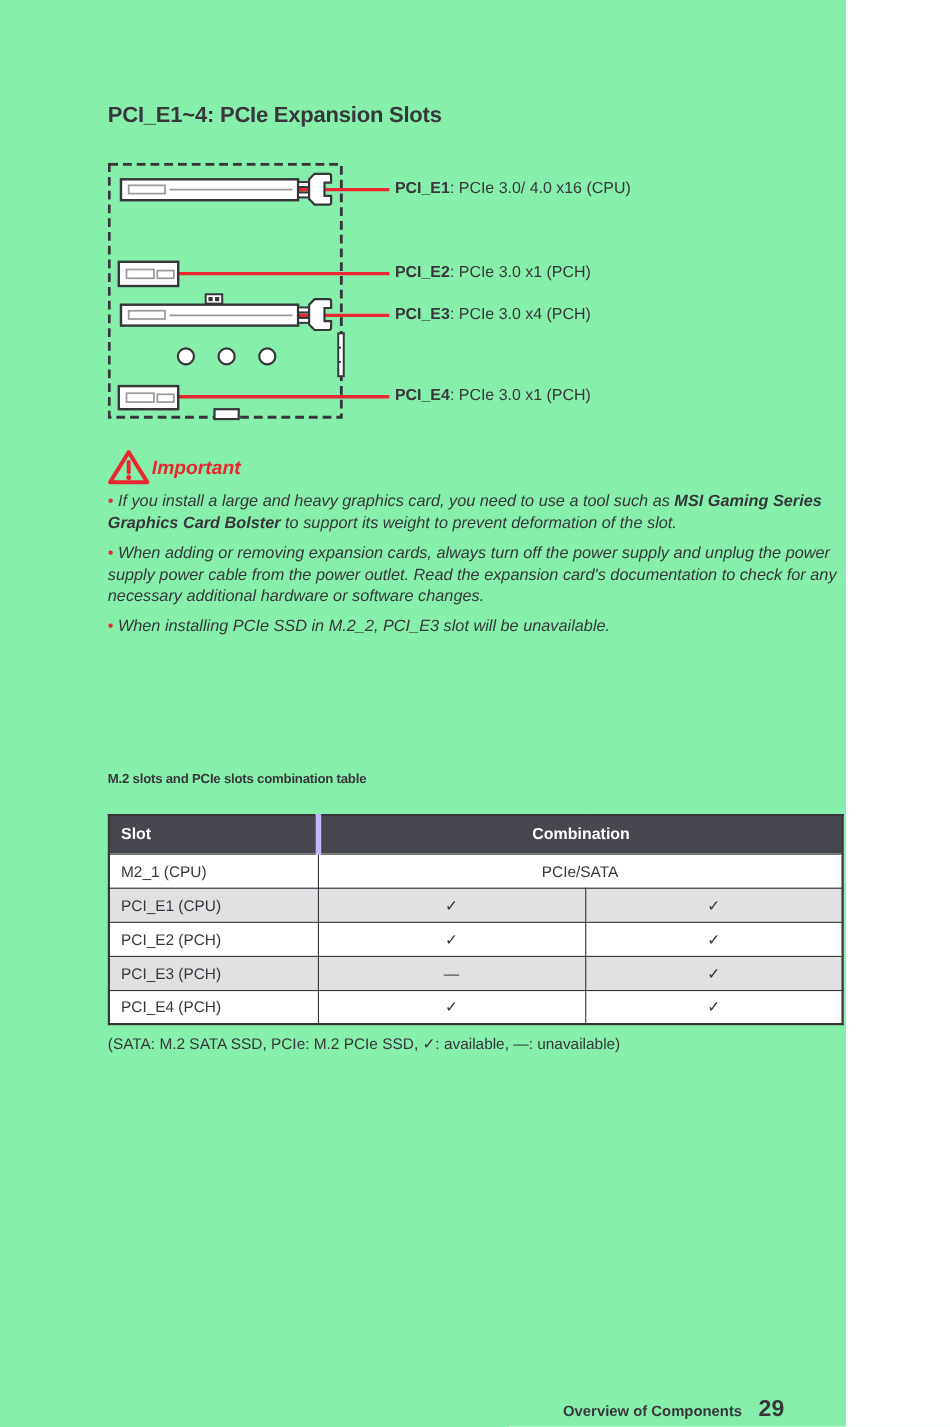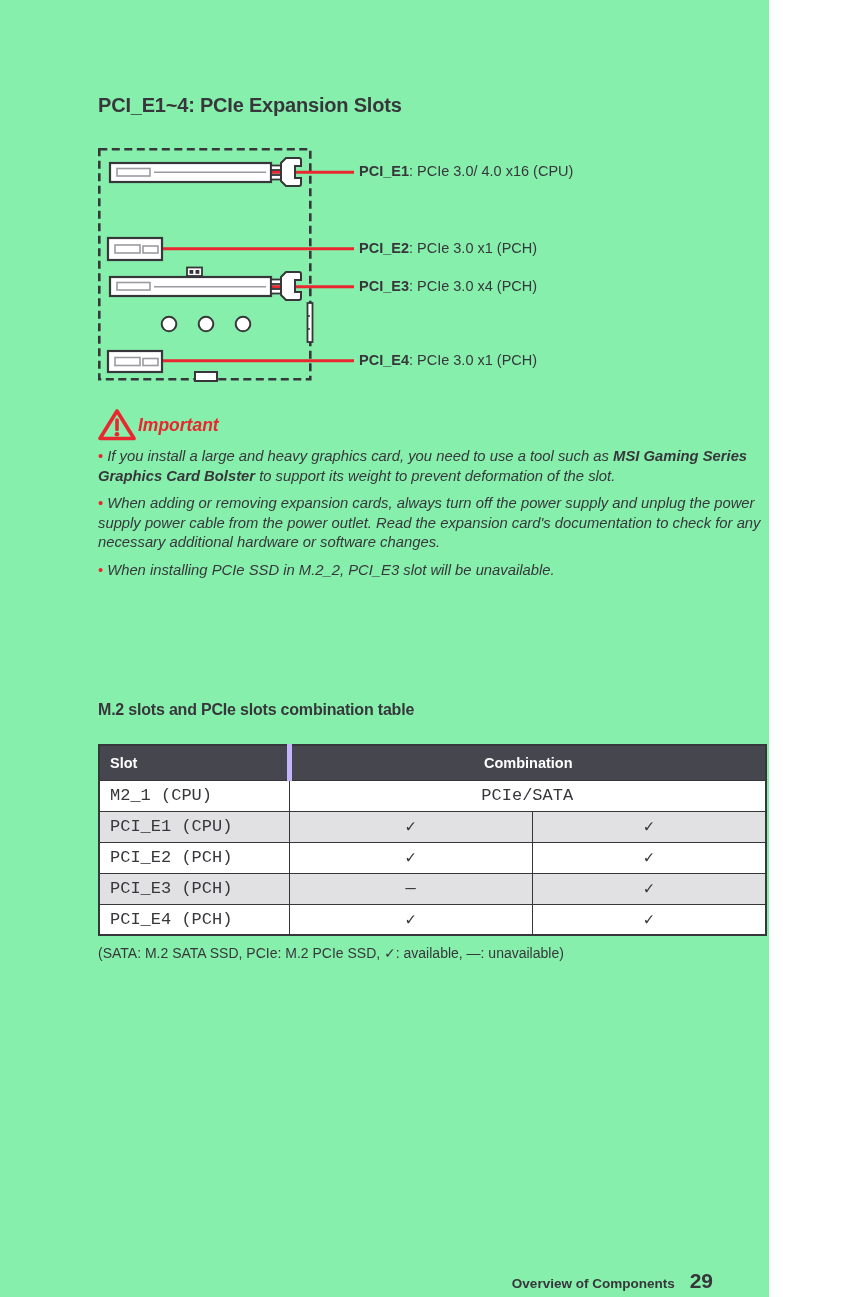--- a/index.html
+++ b/index.html
@@ -28,29 +28,29 @@
   .important-sec{position:absolute;left:98px;top:407px;width:664px;}
   .imp-head{display:flex;align-items:center;height:36px;margin-bottom:4px;}
   .imp-head .txt{font-size:17.5px;font-weight:bold;font-style:italic;color:var(--red);margin-left:2px;}
   .bullets{width:664px;}
   .bullet{font-size:14.8px;font-style:italic;line-height:19.5px;margin-bottom:8px;color:var(--ink);}
   .bullet .dot{color:var(--red);font-style:normal;margin-right:4px;}
   .bullet .b{font-weight:bold;}
 
   
   .table-sec{position:absolute;left:98px;top:701px;width:669px;}
-  .tbl-heading{font-size:16px;font-weight:bold;color:var(--ink);letter-spacing:-0.2px;}
+  .tbl-heading{font-size:12px;font-weight:bold;color:var(--ink);letter-spacing:-0.2px;}
   table.combo{border-collapse:collapse;table-layout:fixed;width:667px;margin-top:25px;
     border:2px solid var(--ink);}
   table.combo col.c1{width:190px;} table.combo col.c2{width:243px;} table.combo col.c3{width:234px;}
   table.combo th{background:var(--th-bg);color:#fff;font-size:14.5px;font-weight:bold;height:35px;
     border:1px solid var(--ink);}
   table.combo th.slot-col{text-align:left;padding-left:10px;}
   table.combo th.combo-col{text-align:center;border-left:5px solid #c4b5fd;}
-  table.combo td{font-size:17px;color:var(--ink);height:31px;border:1px solid var(--ink);background:#fff;font-family:Liberation Mono, monospace;}
+  table.combo td{font-size:14px;color:var(--ink);height:31px;border:1px solid var(--ink);background:#fff;}
   table.combo td.slot-cell{text-align:left;padding-left:10px;}
   table.combo td.combo-cell{text-align:center;}
   table.combo tbody tr:nth-child(even) td{background:var(--row-alt);}
   .footnote{margin-top:9px;font-size:14px;color:var(--ink);}
 
   
   .footer{position:absolute;top:1269px;right:56px;display:flex;align-items:baseline;}
   .footer .section{font-size:13.5px;font-weight:bold;color:var(--ink);}
   .footer .pagenum{font-size:21px;font-weight:bold;color:var(--ink);margin-left:15px;}
 </style>

